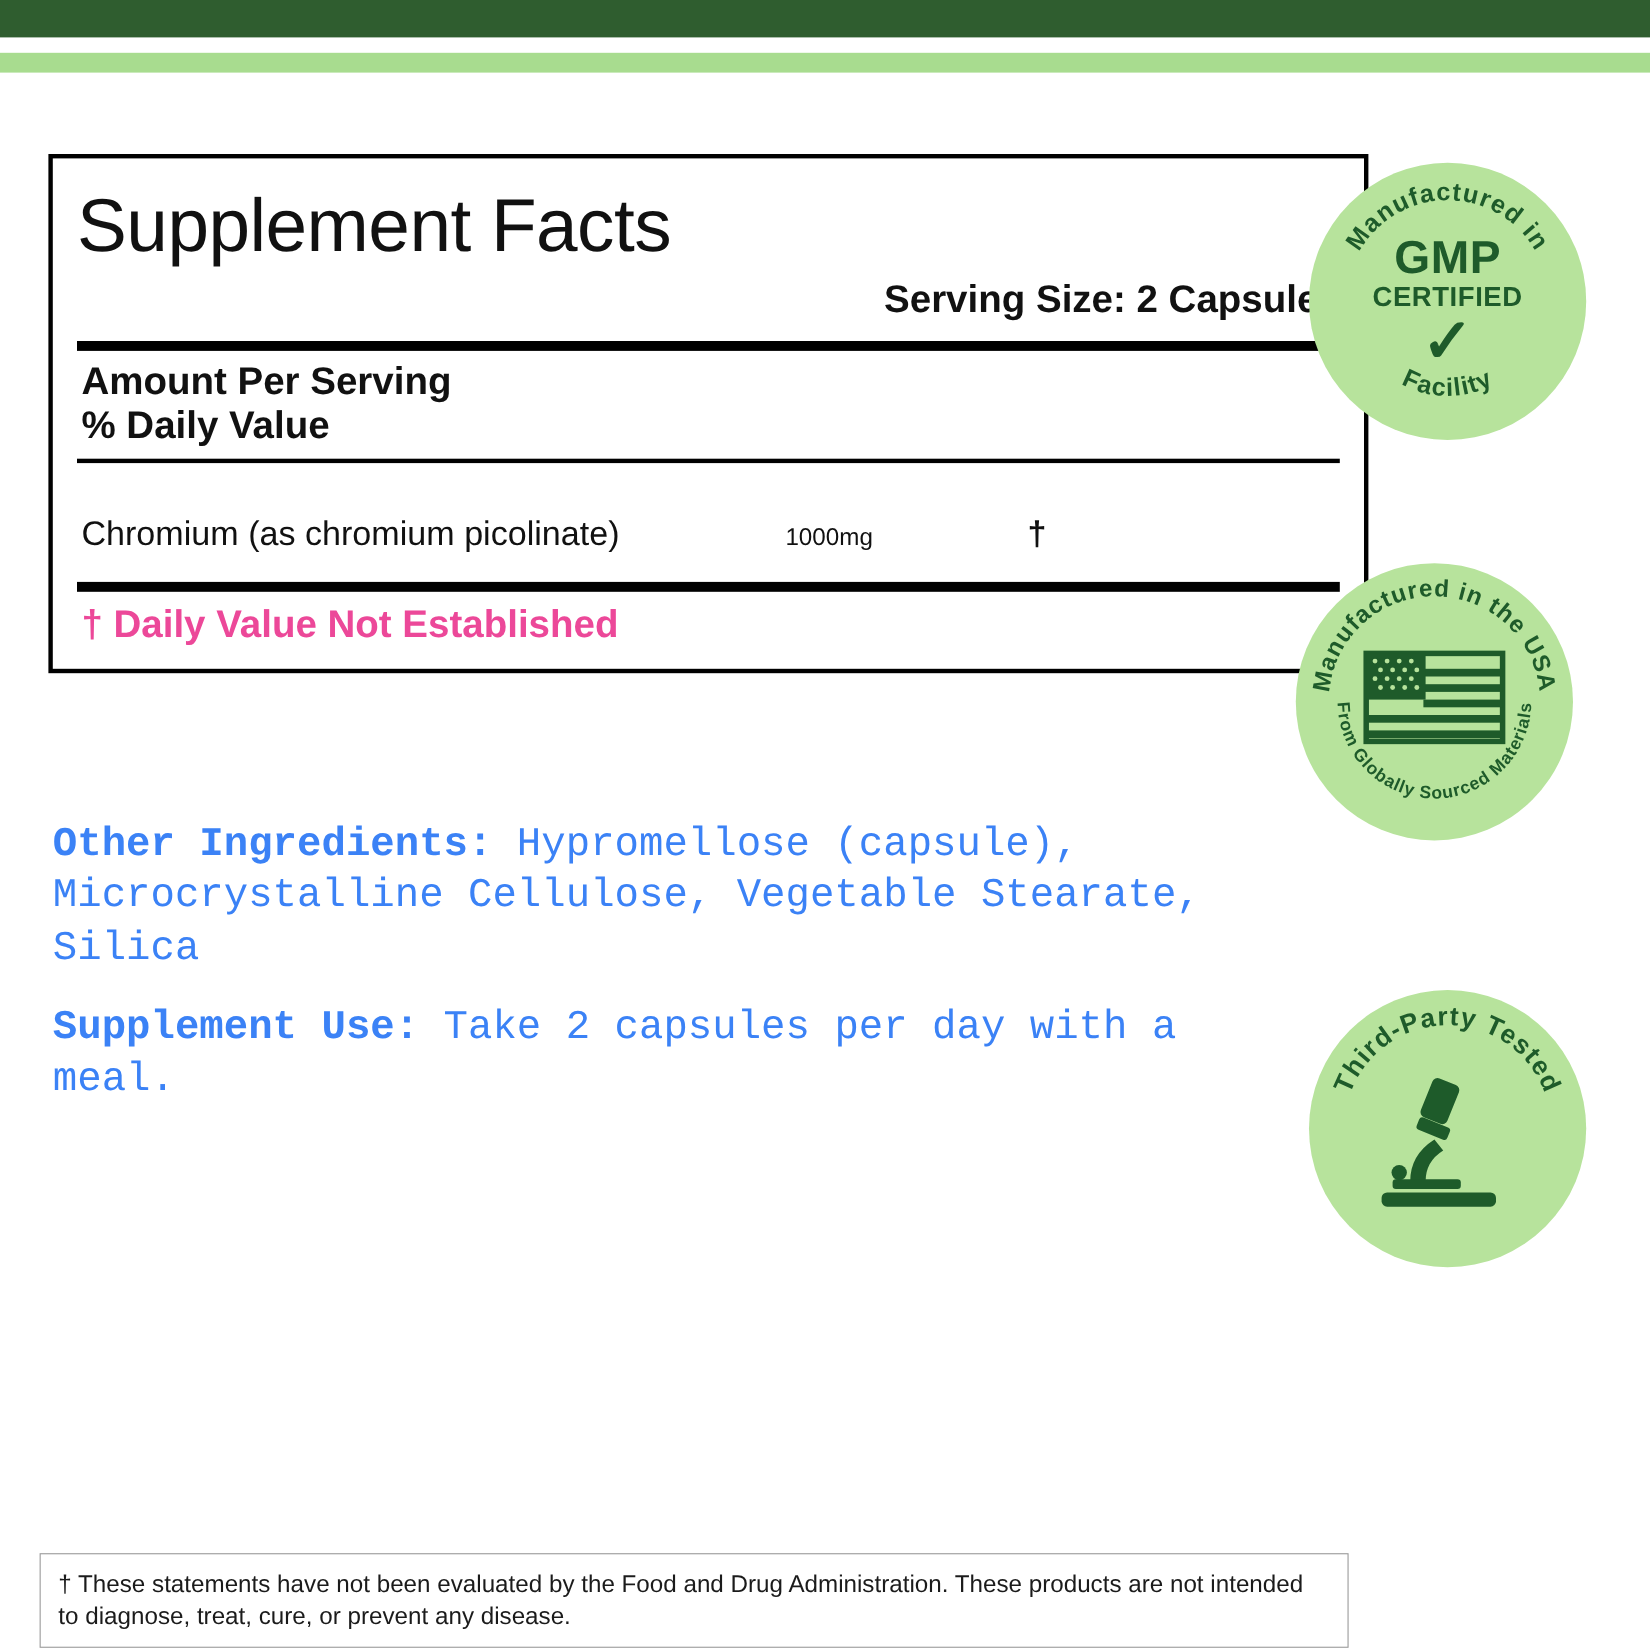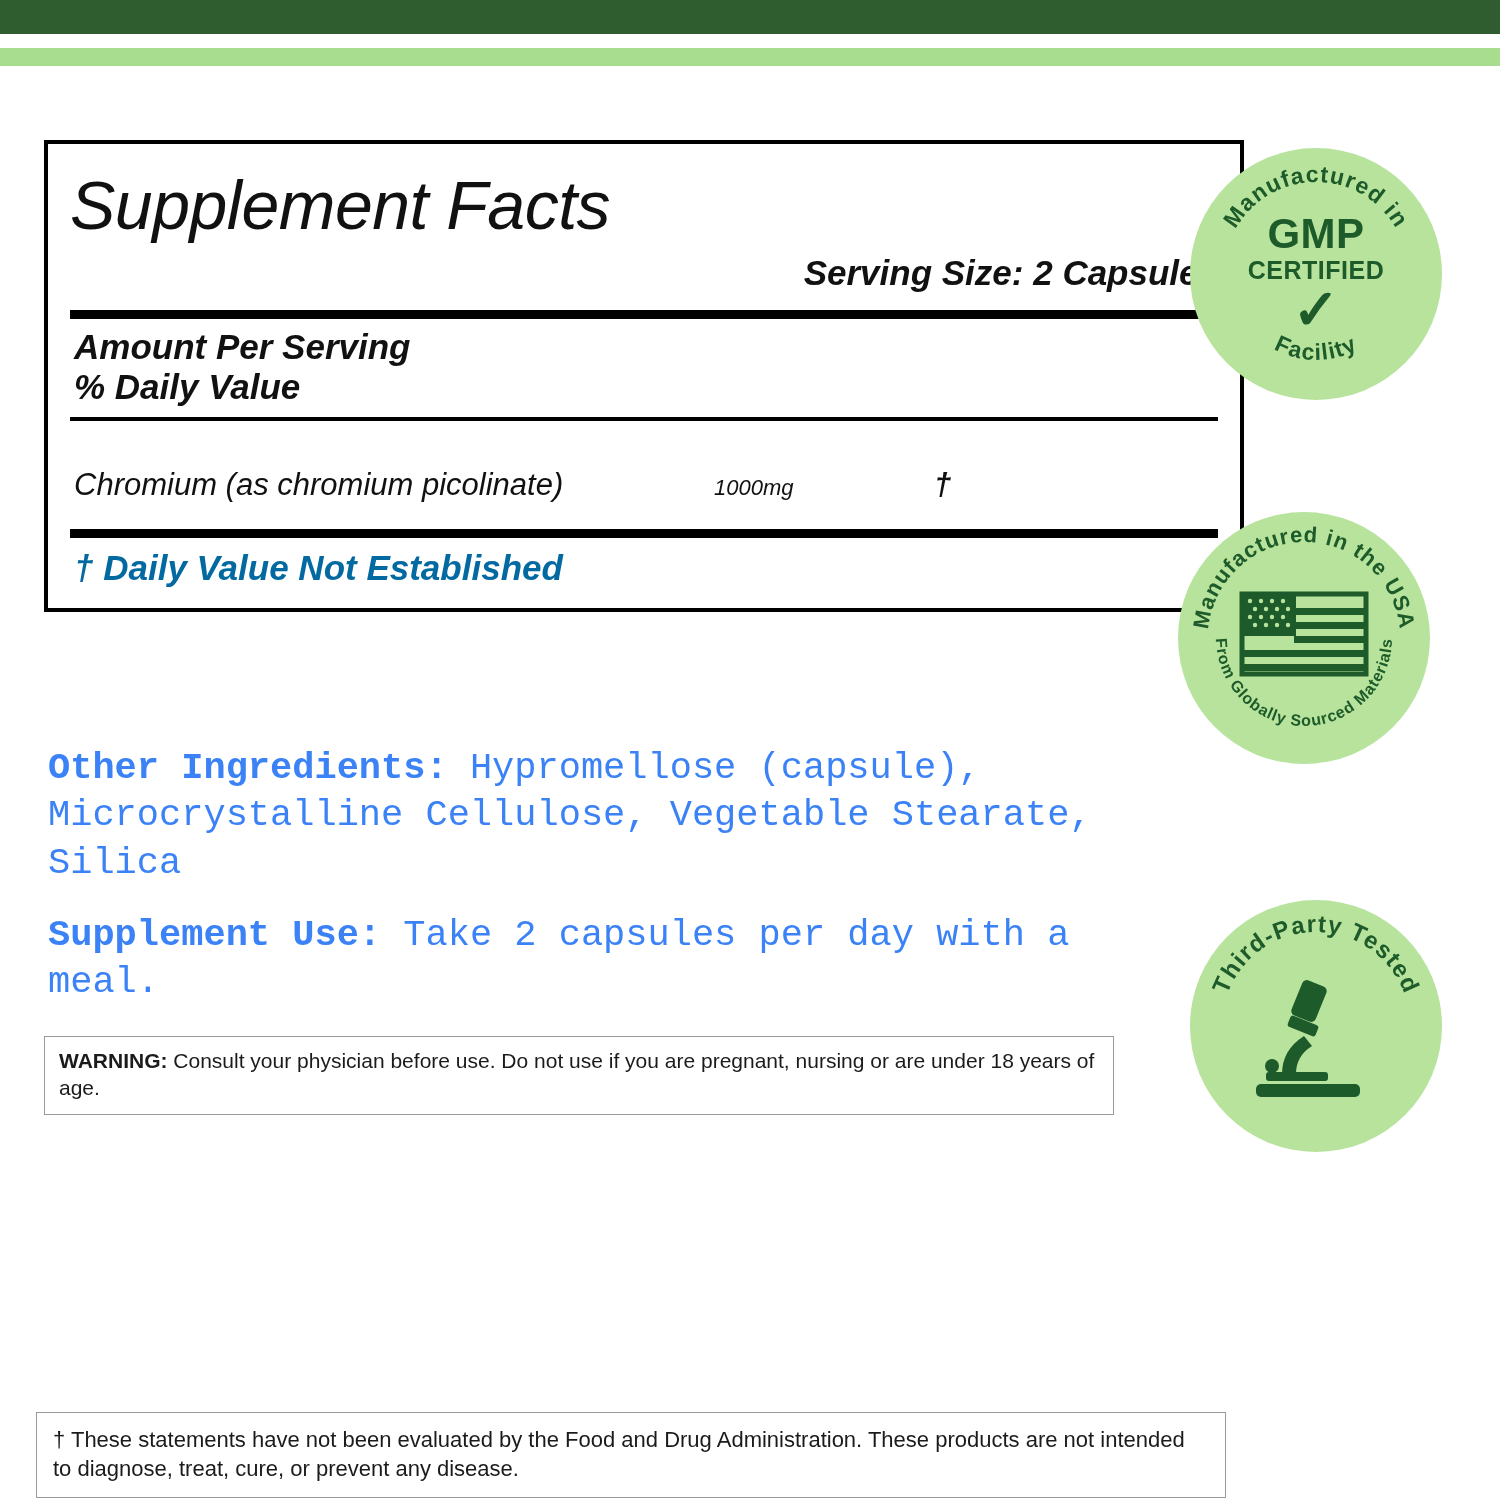--- a/index.html
+++ b/index.html
@@ -35,21 +35,20 @@
 
   
   .facts-box {
     position: absolute;
     left: 44px;
     top: 140px;
     width: 1200px;
     border: 4px solid #000;
     background: #fff;
     padding: 18px 22px 16px 22px;
-    font-style: italic;
   }
   .facts-title {
     font-size: 68px;
     font-weight: 400;
     line-height: 1.05;
     letter-spacing: -0.5px;
     margin: 8px 0 10px 0;
   }
   .facts-line {
     font-size: 35px;
@@ -99,21 +98,21 @@
   .nutrient-dv {
     font-size: 31px;
     font-weight: bold;
     flex: 1 1 auto;
     text-align: left;
     padding-left: 20px;
   }
   .dv-note {
     font-size: 35px;
     font-weight: bold;
-    color: #0369a1;
+    color: #ec4899;
     padding: 10px 4px 4px 4px;
   }
 
   
   .body-text {
     position: absolute;
     left: 48px;
     width: 1060px;
     font-size: 37px;
     line-height: 1.28;
@@ -224,23 +223,20 @@
   </div>
 
   <div class="body-text" id="other-ingredients">
     <b>Other Ingredients:</b><span> Hypromellose (capsule), Microcrystalline Cellulose, Vegetable Stearate, Silica</span>
   </div>
 
   <div class="body-text" id="suggested-use">
     <b>Supplement Use:</b><span> Take 2 capsules per day with a meal.</span>
   </div>
 
-  <div class="warning-box">
-    <b>WARNING:</b><span> Consult your physician before use. Do not use if you are pregnant, nursing or are under 18 years of age.</span>
-  </div>
 
   <div class="disclaimer-box">
     <span>† These statements have not been evaluated by the Food and Drug Administration. These products are not intended to diagnose, treat, cure, or prevent any disease.</span>
   </div>
 
   <div class="badge" id="badge-gmp">
     <svg width="252" height="252" viewBox="0 0 252 252">
       <defs>
         <path id="gmpTop" d="M 34,126 A 92,92 0 0 1 218,126"></path>
         <path id="gmpBottom" d="M 40,126 A 86,86 0 0 0 212,126"></path>

